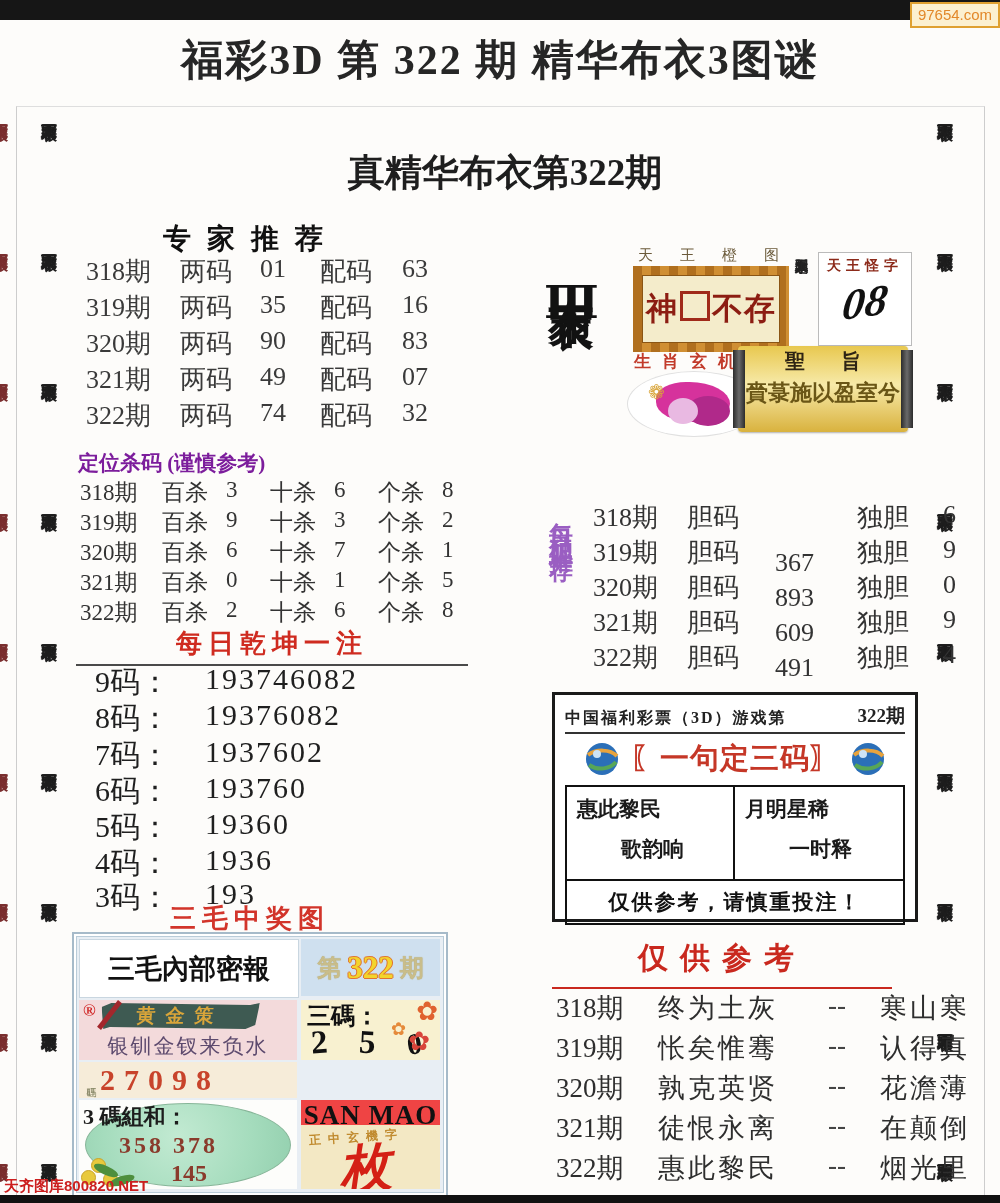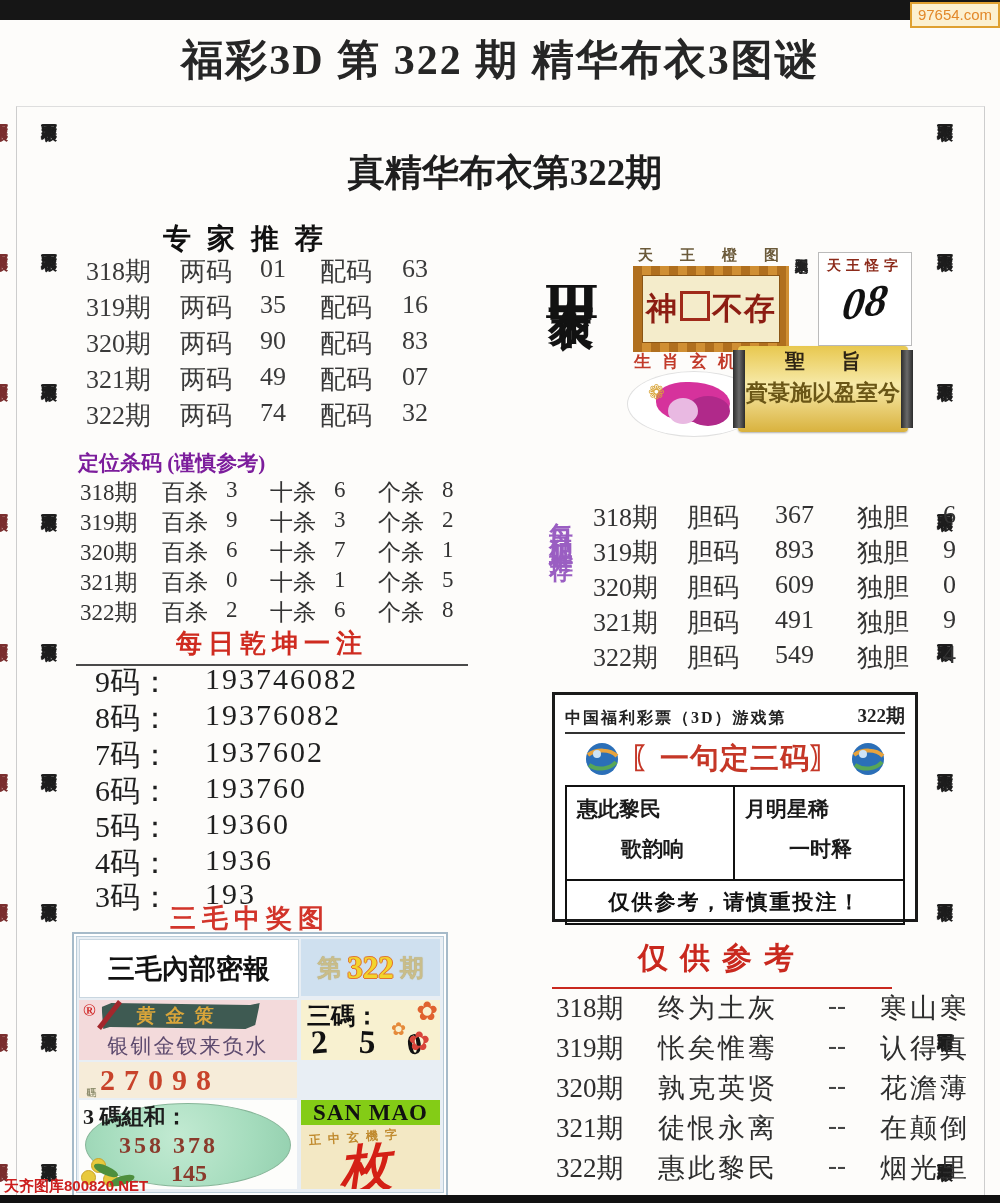--- a/index.html
+++ b/index.html
@@ -75,29 +75,29 @@
   .c-r4l{left:5px;top:166px;width:218px;height:89px;background:#fdfdfb;}
   .ellipse{position:absolute;left:6px;top:3px;width:204px;height:82px;border-radius:50%;
            background:radial-gradient(circle at 45% 40%, #c2ead2 0%, #a5dcbd 60%, #93cfae 100%);
            border:1px solid #86b598;}
   .combo-label{position:absolute;left:4px;top:2px;font-size:22px;font-weight:bold;color:#1c1c1c;text-align:right;}
   .combo1{position:absolute;left:40px;top:32px;font-size:24px;font-weight:bold;color:#8a3b2c;letter-spacing:3px;}
   .combo2{position:absolute;left:92px;top:60px;font-size:24px;font-weight:bold;color:#8a3b2c;}
   .dotY{position:absolute;width:13px;height:13px;border-radius:50%;background:#e8c93c;border:1px solid #c9a32a;}
   .leaf{position:absolute;width:26px;height:9px;border-radius:50%;background:#4e8f3d;}
   .c-r4r{left:227px;top:166px;width:139px;height:89px;background:#f3e8c4;}
-  .sanmao-en{position:absolute;left:0;top:0;width:139px;height:25px;background:#84cc16;text-align:center;
-             font-size:23px;font-weight:bold;letter-spacing:1px;color:#111;}
+  .sanmao-en{position:absolute;left:0;top:0;width:139px;height:25px;background:#ef4444;text-align:center;
+             font-size:27px;font-weight:bold;letter-spacing:1px;color:#111;}
   .myst-cap{position:absolute;left:8px;top:29px;font-size:12px;font-weight:bold;color:#c08a2e;
             letter-spacing:7px;transform:rotate(-4deg);}
   .myst-char{position:absolute;left:38px;top:34px;font-size:52px;font-weight:bold;color:#d42015;
              font-style:italic;transform:rotate(-6deg);}
   
   .buyi{left:541px;top:264px;height:210px;font-size:45px;font-weight:bold;color:#121212;letter-spacing:3px;}
-  .tw-cap{left:638px;top:246px;font-size:15px;font-weight:bold;color:#6b5a3a;letter-spacing:27px;}
+  .tw-cap{left:638px;top:246px;font-size:15px;font-weight:normal;color:#6b5a3a;letter-spacing:27px;}
   .ornate{left:633px;top:266px;width:156px;height:86px;
           background:repeating-linear-gradient(90deg,#b06f1e 0 9px,#d08f33 9px 18px);}
   .ornate .inner{position:absolute;left:9px;top:9px;right:9px;bottom:9px;background:#f4eccb;
           box-shadow:inset 0 0 0 1px #8a5514;display:flex;align-items:center;justify-content:center;}
   .puzzle{font-size:31px;font-weight:bold;color:#8c1d12;letter-spacing:1px;}
   .pz-box{display:inline-block;width:24px;height:24px;border:3px solid #a02a1a;vertical-align:-2px;margin:0 2px;}
   .series{left:792px;top:249px;height:105px;font-size:13px;font-weight:bold;color:#222;}
   .guai{left:818px;top:252px;width:92px;height:92px;background:#ffffff;border:1px solid #bbbbbb;}
   .guai .cap{position:absolute;left:0;top:4px;width:92px;text-align:center;font-size:14px;font-weight:bold;
              color:#8c2a1a;letter-spacing:5px;}
@@ -113,21 +113,21 @@
   .scroll{left:738px;top:346px;width:170px;height:86px;border-radius:4px;
           background:linear-gradient(180deg,#e8c84f,#f7eaa9 45%,#d9b23e);box-shadow:0 1px 2px rgba(0,0,0,.3);}
   .roller{position:absolute;top:4px;width:12px;height:78px;background:linear-gradient(90deg,#2c2c2c,#6a6a6a,#2c2c2c);}
   .rol-l{left:-5px;} .rol-r{right:-5px;}
   .sc-title{position:absolute;left:0;top:2px;width:170px;text-align:center;font-size:20px;font-weight:bold;
             color:#2e2414;letter-spacing:36px;text-indent:36px;}
   .sc-text{position:absolute;left:0;top:32px;width:170px;text-align:center;font-size:22px;font-weight:bold;
            color:#6a5616;}
   .dd-head{left:545px;top:503px;height:185px;font-size:24px;font-weight:bold;color:#9a5ec2;letter-spacing:7px;}
   .drow{left:593px;display:flex;font-size:26px;color:#333;}
-  .drow .ci{width:94px;} .drow .ck{width:88px;} .drow .cv{width:82px;} .drow .ck2{width:86px;} .drow .cv2{width:30px;}
+  .drow .ci{width:94px;} .drow .ck{width:88px;} .drow .cv{width:82px;margin-top:48px;} .drow .ck2{width:86px;} .drow .cv2{width:30px;}
   
   .sbox{left:552px;top:692px;width:366px;height:230px;background:#ffffff;border:3px solid #1a1a1a;
         box-sizing:border-box;padding:8px 10px 0 10px;}
   .sb-head{display:flex;justify-content:space-between;align-items:flex-end;border-bottom:2px solid #333;
            padding-bottom:3px;}
   .sb-head .t{font-size:16px;font-weight:bold;letter-spacing:2px;color:#222;}
   .sb-head .iss{font-size:19px;font-weight:bold;color:#222;}
   .sb-banner{display:flex;align-items:center;justify-content:center;gap:10px;margin-top:5px;}
   .sb-banner .ttl{font-size:29px;font-weight:bold;color:#c53727;letter-spacing:1px;}
   .sb-inner{margin-top:6px;border:2px solid #111;height:136px;display:grid;

